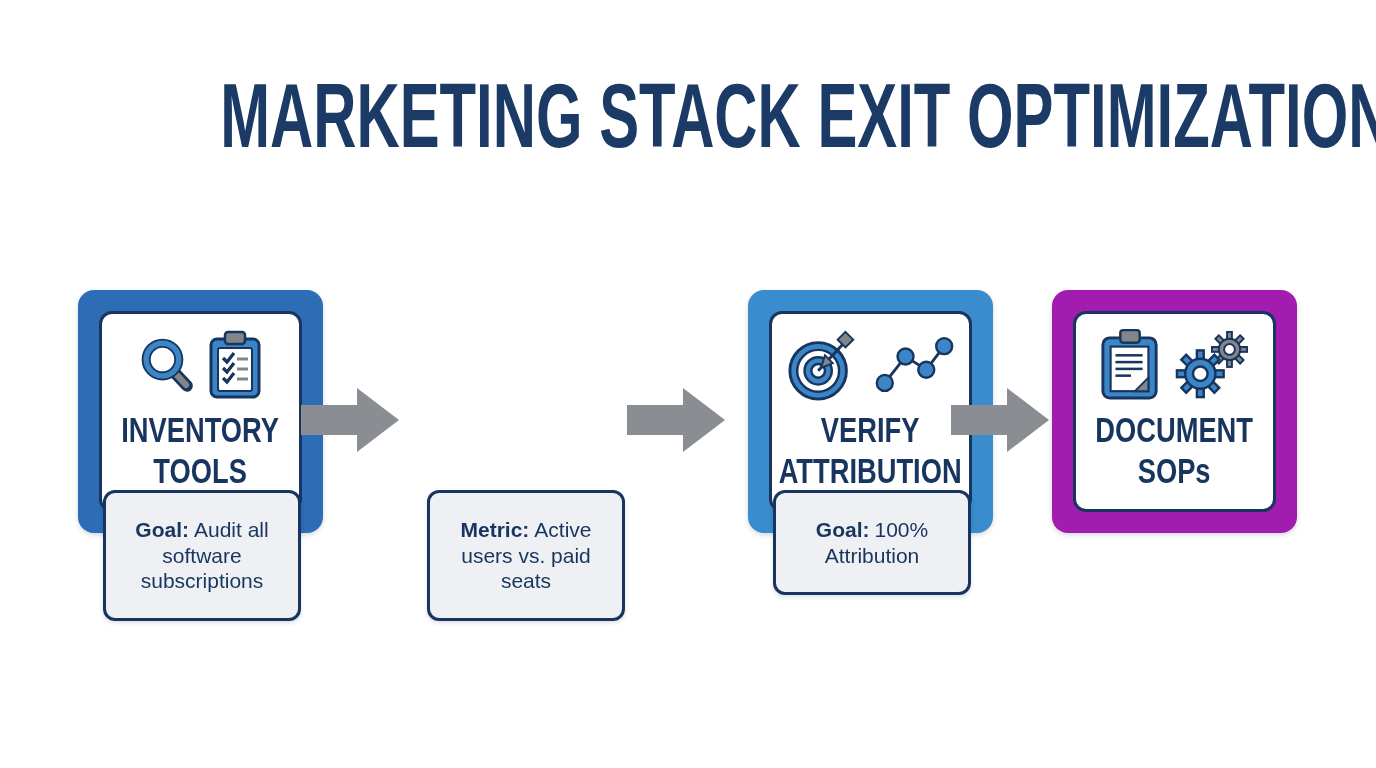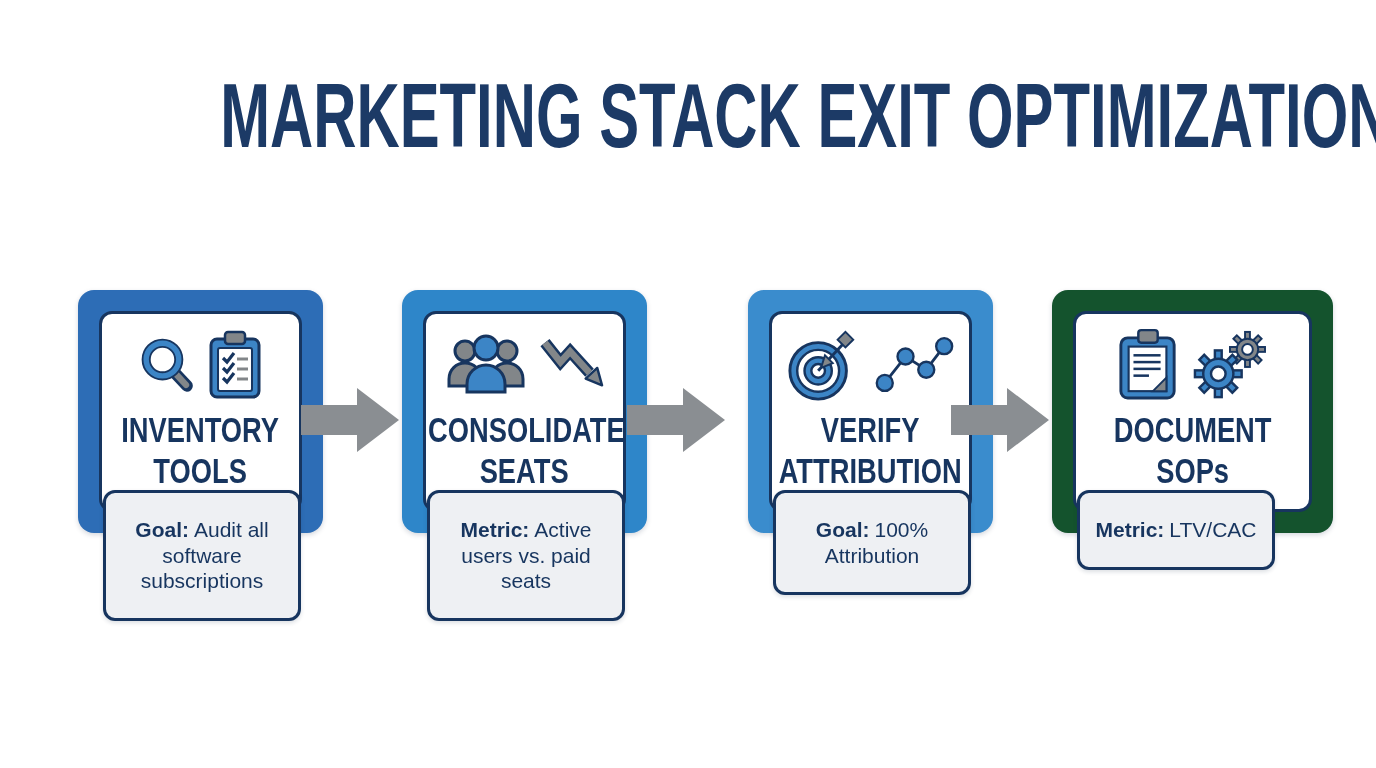--- a/index.html
+++ b/index.html
@@ -81,40 +81,20 @@
         </div>
         <div class="step-title">INVENTORY TOOLS</div>
       </div>
     </div>
     <div class="step-note">
       <span class="note-label">Goal:</span><span class="note-value">Audit all software subscriptions</span>
     </div>
   </div>
 
   <div class="step" style="left:402px">
-    <div class="step-frame" style="background-color: rgb(46, 134, 201);">
-      <div class="step-card">
-        <div class="icon-row">
-          <svg width="88" height="62" viewBox="0 0 86 62">
-            <circle cx="22" cy="17" r="10" class="fg sn" stroke-width="3"></circle>
-            <path d="M6 52 v-7 c0-9 7-16 16-16 s16 7 16 16 v7 z" class="fg sn" stroke-width="3"></path>
-            <circle cx="64" cy="17" r="10" class="fg sn" stroke-width="3"></circle>
-            <path d="M48 52 v-7 c0-9 7-16 16-16 s16 7 16 16 v7 z" class="fg sn" stroke-width="3"></path>
-            <circle cx="43" cy="14" r="12" class="fb sn" stroke-width="3"></circle>
-            <path d="M24 58 v-8 c0-10.5 8.5-19 19-19 s19 8.5 19 19 v8 z" class="fb sn" stroke-width="3"></path>
-          </svg>
-          <svg width="68" height="60" viewBox="0 0 70 62">
-            <polyline points="5,8 21,28 31,17 51,39" class="nf sn" stroke-width="12"></polyline>
-            <polyline points="5,8 21,28 31,17 51,39" class="nf sg" stroke-width="7"></polyline>
-            <polygon points="64,52 59,34 47,45" class="fg sn" stroke-width="2.5" stroke-linejoin="round"></polygon>
-          </svg>
-        </div>
-        <div class="step-title">CONSOLIDATE SEATS</div>
-      </div>
-    </div>
     <div class="step-note">
       <span class="note-label">Metric:</span><span class="note-value">Active users vs. paid seats</span>
     </div>
   </div>
 
   <div class="step" style="left:748px">
     <div class="step-frame" style="background-color: rgb(58, 140, 205);">
       <div class="step-card">
         <div class="icon-row">
           <svg width="76" height="76" viewBox="0 0 78 78">
@@ -136,21 +116,21 @@
         </div>
         <div class="step-title">VERIFY ATTRIBUTION</div>
       </div>
     </div>
     <div class="step-note">
       <span class="note-label">Goal:</span><span class="note-value">100% Attribution</span>
     </div>
   </div>
 
   <div class="step" style="left:1052px">
-    <div class="step-frame" style="background-color: #14532d; padding-left: 36px;">
+    <div class="step-frame" style="background-color: #a21caf;">
       <div class="step-card">
         <div class="icon-row">
           <svg width="62" height="76" viewBox="0 0 64 78">
             <rect x="4" y="11" width="55" height="62" rx="7" class="fb sn" stroke-width="3"></rect>
             <rect x="12" y="20" width="39" height="46" class="fw sn" stroke-width="2.2"></rect>
             <rect x="22" y="3" width="20" height="13" rx="3" class="fg sn" stroke-width="2.5"></rect>
             <line x1="17" y1="29" x2="45" y2="29" class="sn" stroke-width="2.6"></line>
             <line x1="17" y1="36" x2="45" y2="36" class="sn" stroke-width="2.6"></line>
             <line x1="17" y1="43" x2="45" y2="43" class="sn" stroke-width="2.6"></line>
             <line x1="17" y1="50" x2="33" y2="50" class="sn" stroke-width="2.6"></line>
@@ -179,23 +159,20 @@
               <rect x="26.5" y="22" width="7" height="10" transform="rotate(270 30 46)"></rect>
               <rect x="26.5" y="22" width="7" height="10" transform="rotate(315 30 46)"></rect>
               <circle cx="30" cy="46" r="15.5"></circle>
             </g>
             <circle cx="30" cy="46" r="7.5" class="fw sn" stroke-width="2.5"></circle>
           </svg>
         </div>
         <div class="step-title">DOCUMENT SOPs</div>
       </div>
     </div>
-    <div class="step-note">
-      <span class="note-label">Metric:</span><span class="note-value">LTV/CAC</span>
-    </div>
   </div>
 
   <svg class="flow-arrow arrow-1" width="98" height="64" viewBox="0 0 98 64">
     <polygon points="0,17 56,17 56,0 98,32 56,64 56,47 0,47"></polygon>
   </svg>
   <svg class="flow-arrow arrow-2" width="98" height="64" viewBox="0 0 98 64">
     <polygon points="0,17 56,17 56,0 98,32 56,64 56,47 0,47"></polygon>
   </svg>
   <svg class="flow-arrow arrow-3" width="98" height="64" viewBox="0 0 98 64">
     <polygon points="0,17 56,17 56,0 98,32 56,64 56,47 0,47"></polygon>

